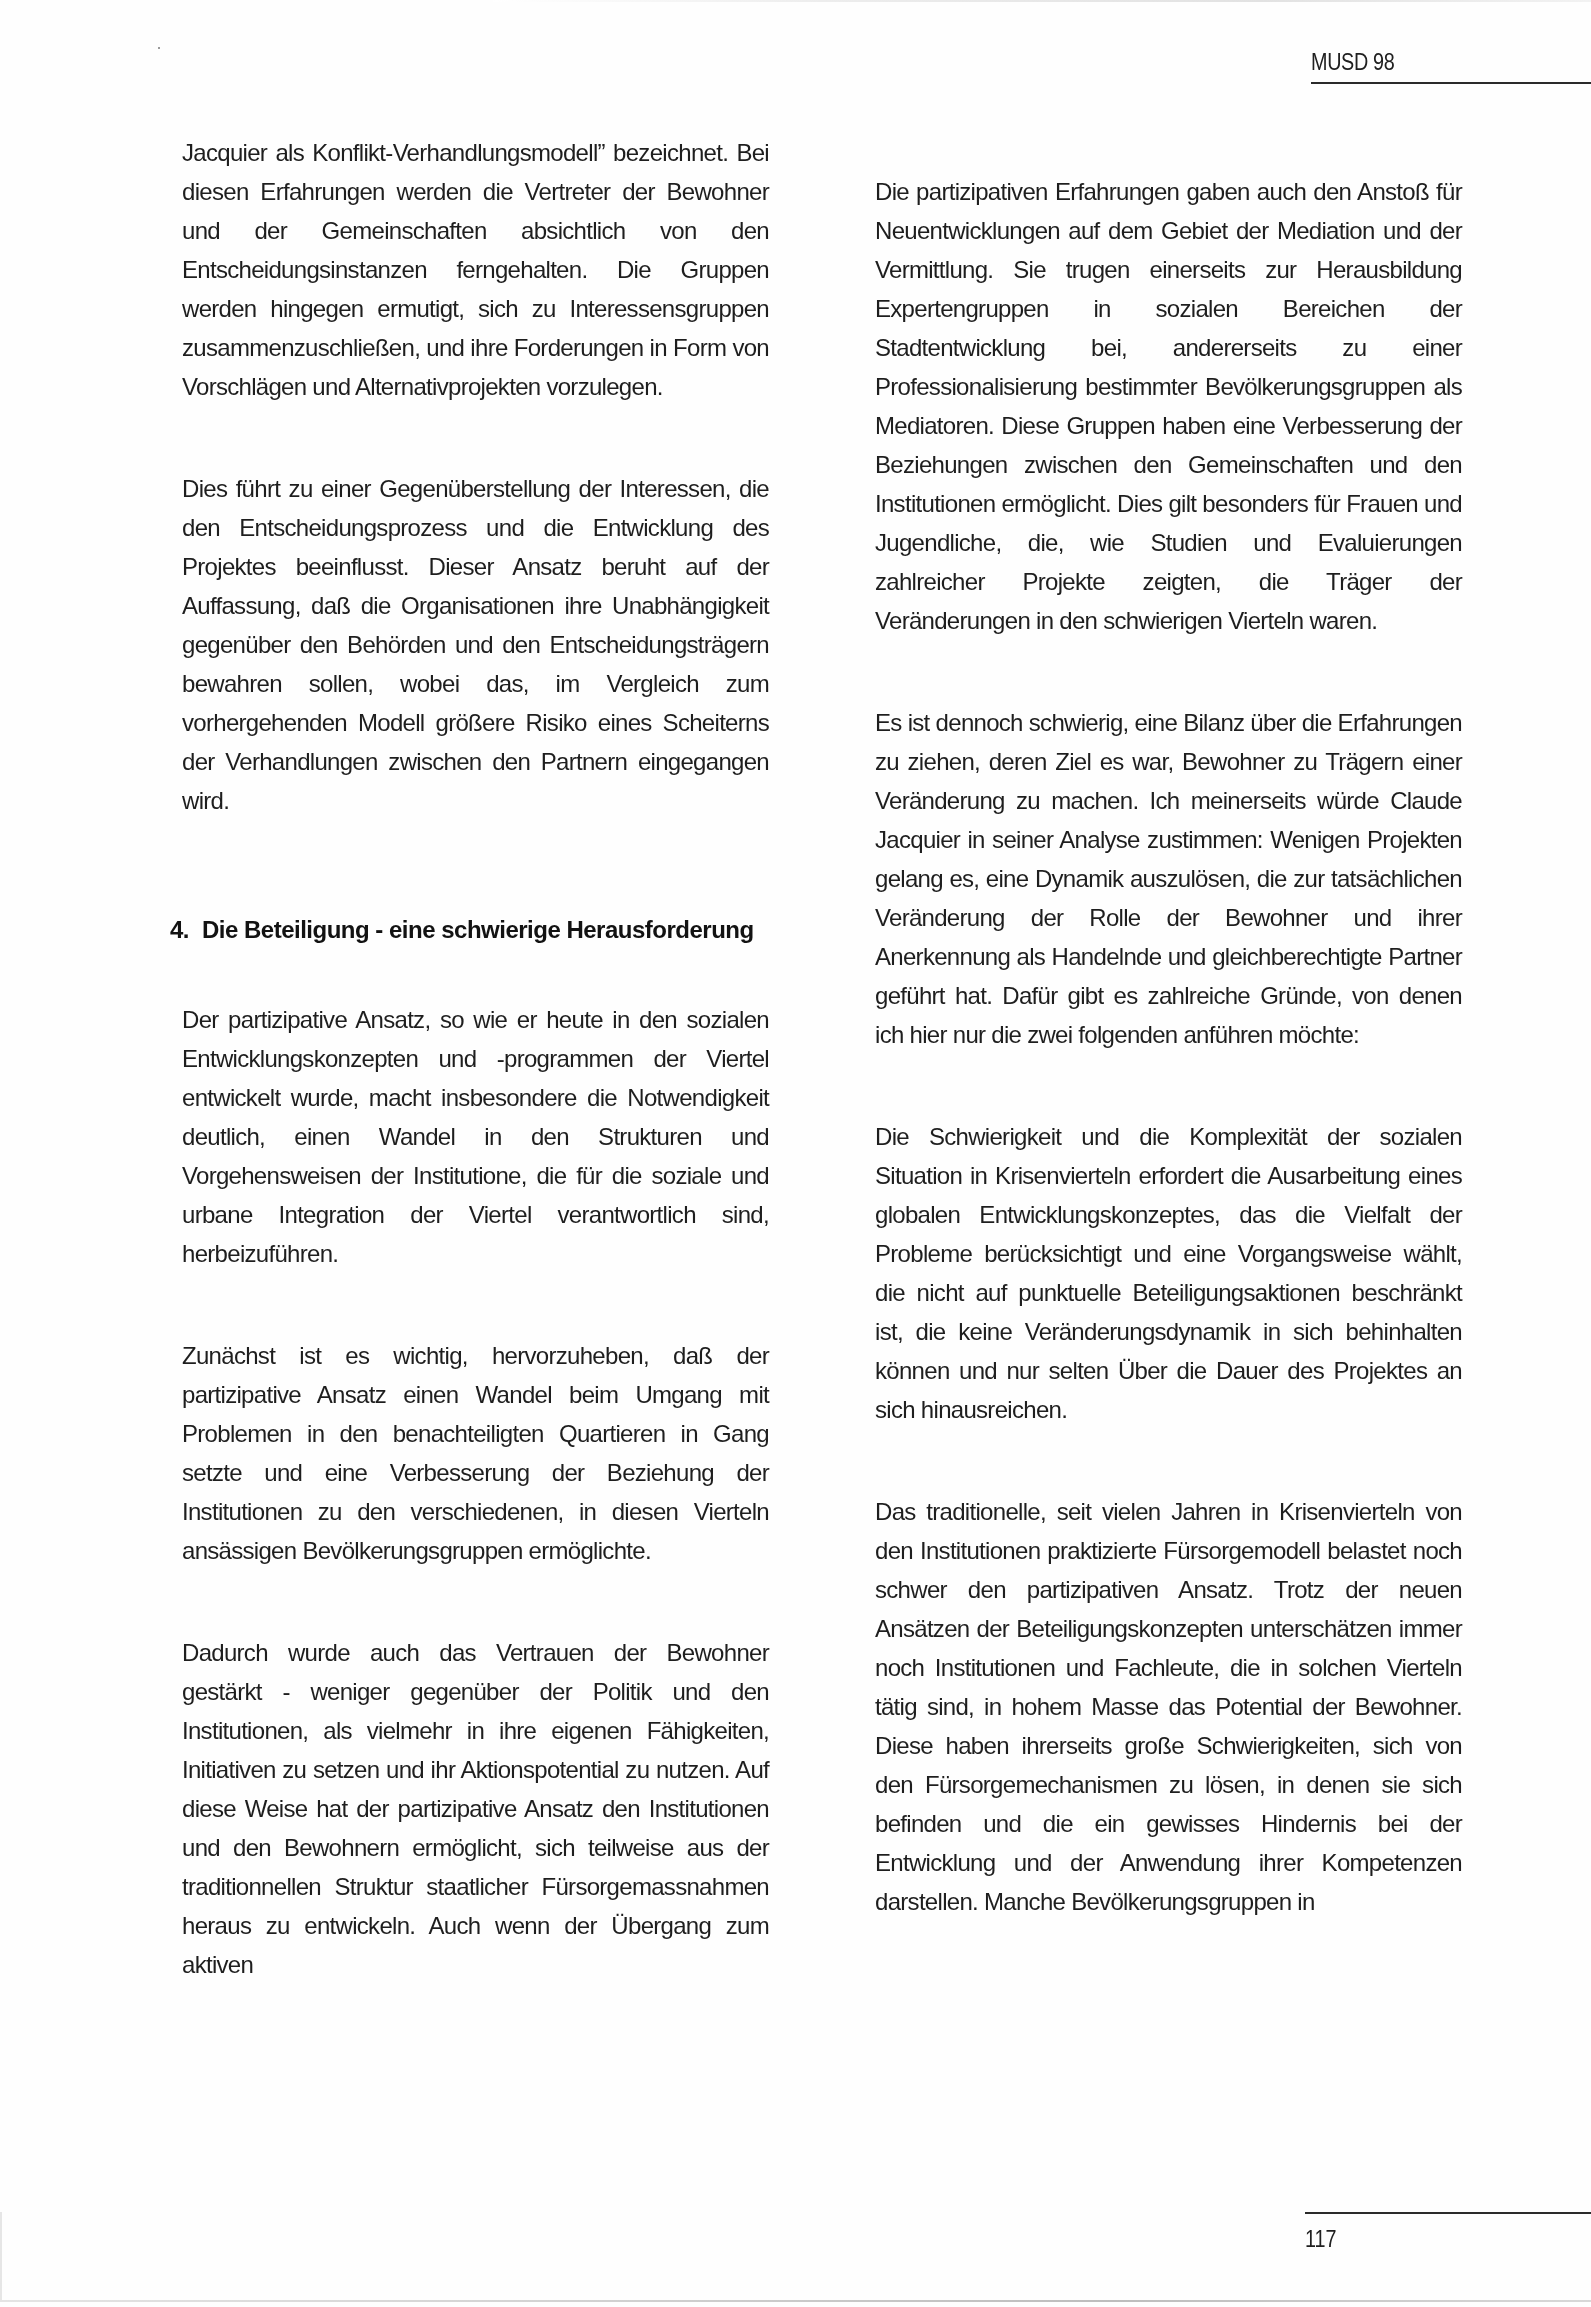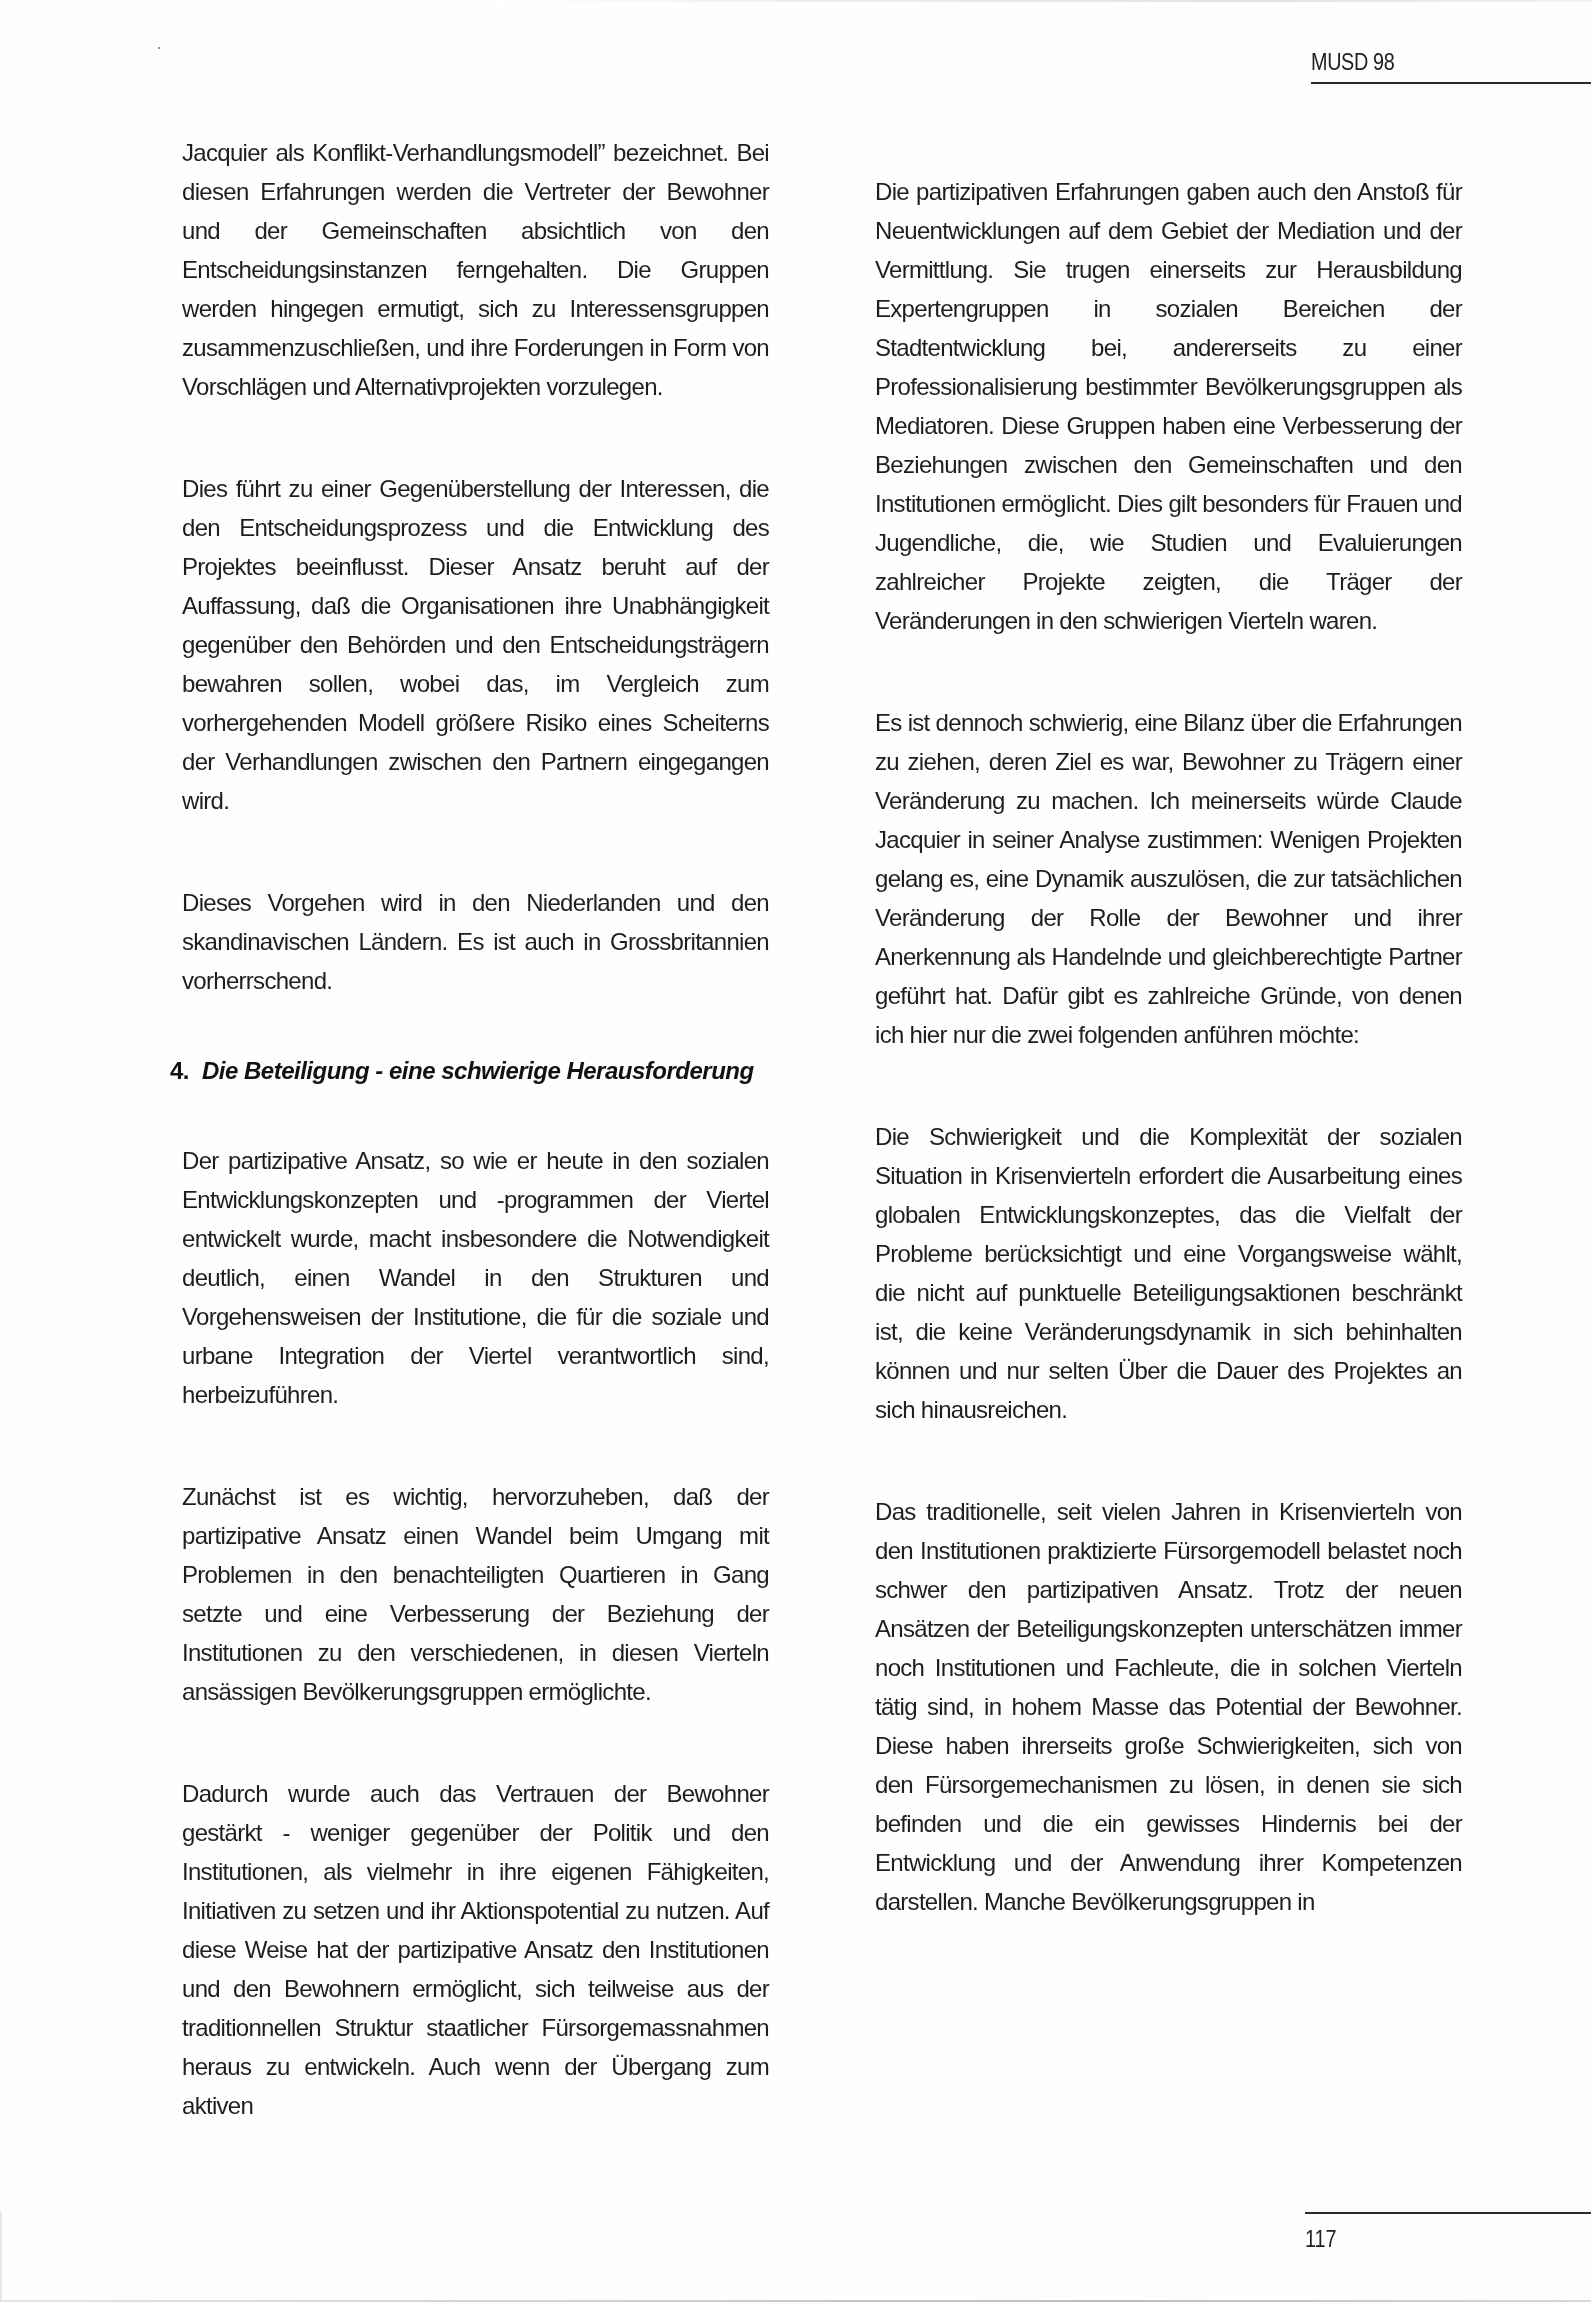--- a/index.html
+++ b/index.html
@@ -113,42 +113,40 @@
       letter-spacing: -0.5px;
       color: #121212;
       display: flex;
     }
     .heading-num {
       flex: 0 0 auto;
       width: 32px;
     }
     .heading-text {
       flex: 1 1 auto;
-      font-style: italic;
     }
   </style>
 </head>
 <body>
 
 <div class="page">
 
   <div class="scan-edge-top"></div>
   <div class="speck"></div>
 
   <div class="header">
     <span class="header-title">MUSD 98</span>
     <div class="header-rule"></div>
   </div>
 
   <div class="column col-left">
     <p class="para">Jacquier als Konflikt-Verhandlungsmodell” bezeichnet. Bei diesen Erfahrungen werden die Vertreter der Bewohner und der Gemeinschaften absichtlich von den Entscheidungsinstanzen ferngehalten. Die Gruppen werden hingegen ermutigt, sich zu Interessensgruppen zusammenzuschließen, und ihre Forderungen in Form von Vorschlägen und Alternativprojekten vorzulegen.</p>
     <div class="gap"></div>
     <p class="para">Dies führt zu einer Gegenüberstellung der Interessen, die den Entscheidungsprozess und die Entwicklung des Projektes beeinflusst. Dieser Ansatz beruht auf der Auffassung, daß die Organisationen ihre Unabhängigkeit gegenüber den Behörden und den Entscheidungsträgern bewahren sollen, wobei das, im Vergleich zum vorhergehenden Modell größere Risiko eines Scheiterns der Verhandlungen zwischen den Partnern eingegangen wird.</p>
     <div class="gap"></div>
-    <p class="para">Dieses Vorgehen wird in den Niederlanden und den skandinavischen Ländern. Es ist auch in Grossbritannien vorherrschend.</p>
     <div class="gap"></div>
     <h2 class="heading">
       <span class="heading-num">4.</span>
       <span class="heading-text">Die Beteiligung - eine schwierige Herausforderung</span>
     </h2>
     <div class="gap"></div>
     <p class="para">Der partizipative Ansatz, so wie er heute in den sozialen Entwicklungskonzepten und -programmen der Viertel entwickelt wurde, macht insbesondere die Notwendigkeit deutlich, einen Wandel in den Strukturen und Vorgehensweisen der Institutione, die für die soziale und urbane Integration der Viertel verantwortlich sind, herbeizuführen.</p>
     <div class="gap"></div>
     <p class="para">Zunächst  ist es wichtig, hervorzuheben, daß der partizipative Ansatz einen Wandel beim Umgang mit Problemen in den benachteiligten Quartieren in Gang setzte und eine Verbesserung der Beziehung der Institutionen zu den verschiedenen, in diesen Vierteln ansässigen Bevölkerungsgruppen ermöglichte.</p>
     <div class="gap"></div>

